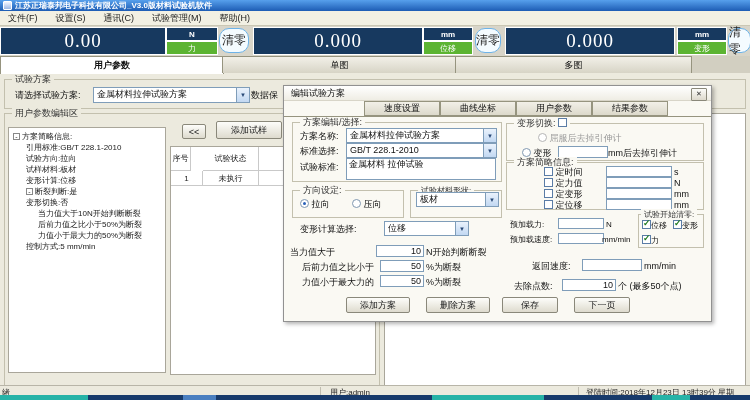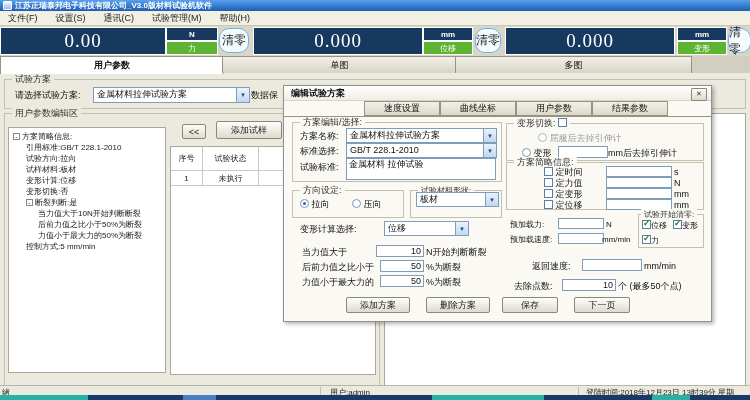--- a/index.html
+++ b/index.html
@@ -66,21 +66,21 @@
     font-size:7px;line-height:5px;text-align:center;margin-right:2px;color:#333;box-sizing:border-box}
   .exp::before{content:"-"}
   
   .tbl{position:absolute;left:170px;top:146px;width:204px;height:227px;background:#fff;border:1px solid #a9a69a}
   .tcell{position:absolute;border-right:1px solid #c9c9c9;border-bottom:1px solid #c9c9c9;
     font-size:8px;display:flex;align-items:center;justify-content:center;text-align:center;color:#222;box-sizing:border-box}
   
   .dialog{position:absolute;left:283px;top:85px;width:427px;height:235px;background:#faf9f3;
     border:1px solid #919191;box-shadow:2px 2px 4px rgba(0,0,0,.3);z-index:10}
   .dtitle{position:absolute;left:0;top:0;width:100%;height:15px;background:linear-gradient(#ffffff,#efede4);
-    border-bottom:1px solid #d8d5c8;font-size:9px;font-weight:bold;line-height:15px;padding-left:7px;box-sizing:border-box}
+    border-bottom:1px solid #d8d5c8;font-size:9px;font-weight:normal;line-height:15px;padding-left:7px;box-sizing:border-box}
   .dclose{position:absolute;right:4px;top:2px;width:14px;height:11px;background:linear-gradient(#fbfbf8,#ddd9cc);
     border:1px solid #8a887a;border-radius:1px;font-size:7px;line-height:9px;text-align:center;color:#333}
   .dtab{position:absolute;top:15px;height:15px;background:linear-gradient(#f2f0e8,#dcd9cb);
     border:1px solid #96947f;display:flex;align-items:center;justify-content:center;font-size:9px;box-sizing:border-box}
   .dtab.active{background:#fff;font-weight:bold;border-bottom:1px solid #fff;height:16px}
   .dtabline{position:absolute;left:0;top:30px;width:100%;height:1px;background:#96947f}
   
   .statusbar{position:absolute;left:0;top:385px;width:750px;height:10px;background:#eceade;
     border-top:1px solid #b8b5a8;font-size:8px;color:#222}
   .sbsep{position:absolute;top:1px;width:1px;height:8px;background:#c0bdb0}
@@ -141,33 +141,33 @@
 <div class="grp" style="left:4px;top:113px;width:376px;height:273px">
   <span class="glab">用户参数编辑区</span>
 </div>
 
 <div class="treebox">
   <div class="titem"><span class="exp"></span><span>方案简略信息:</span></div>
   <div class="titem ind1">引用标准:GB/T 228.1-2010</div>
   <div class="titem ind1">试验方向:拉向</div>
   <div class="titem ind1">试样材料:板材</div>
   <div class="titem ind1">变形计算:位移</div>
+  <div class="titem ind1"><span class="exp"></span><span>断裂判断:是</span></div>
   <div class="titem ind1">变形切换:否</div>
-  <div class="titem ind1"><span class="exp"></span><span>断裂判断:是</span></div>
   <div class="titem ind2">当力值大于10N开始判断断裂</div>
   <div class="titem ind2">后前力值之比小于50%为断裂</div>
   <div class="titem ind2">力值小于最大力的50%为断裂</div>
   <div class="titem ind1">控制方式:5 mm/min</div>
 </div>
 
 <div class="btn" style="left:182px;top:124px;width:22px;height:13px">&lt;&lt;</div>
 <div class="btn" style="left:216px;top:121px;width:64px;height:16px">添加试样</div>
 
 <div class="tbl">
-  <div class="tcell" style="left:0;top:0;width:32px;height:24px">序号</div>
+  <div class="tcell" style="left:0;top:0;width:20px;height:24px">序号</div>
   <div class="tcell" style="left:32px;top:0;width:56px;height:24px">试验状态</div>
   <div class="tcell" style="left:88px;top:0;width:115px;height:24px;flex-direction:column">
     <span>宽度</span>
     <span>(mm</span>
   </div>
   <div>
     <div class="tcell" style="left:0;top:24px;width:32px;height:15px">1</div>
     <div class="tcell" style="left:32px;top:24px;width:56px;height:15px">未执行</div>
     <div class="tcell" style="left:88px;top:24px;width:115px;height:15px"></div>
   </div>
@@ -214,21 +214,21 @@
     <span>板材</span>
     <span class="ar">▼</span>
   </span>
 
   <span class="lbl" style="left:16px;top:138px">变形计算选择:</span>
   <span class="dd" style="left:100px;top:135px;width:66px;height:13px">
     <span>位移</span>
     <span class="ar">▼</span>
   </span>
 
-  <span class="lbl" style="left:18px;top:161px">当力值大于</span>
+  <span class="lbl" style="left:6px;top:161px">当力值大于</span>
   <span class="tb num" style="left:92px;top:159px;width:42px;height:10px">10</span>
   <span class="lbl" style="left:142px;top:161px">N开始判断断裂</span>
   <span class="lbl" style="left:18px;top:176px">后前力值之比小于</span>
   <span class="tb num" style="left:96px;top:174px;width:38px;height:10px">50</span>
   <span class="lbl" style="left:142px;top:176px">%为断裂</span>
   <span class="lbl" style="left:18px;top:191px">力值小于最大力的</span>
   <span class="tb num" style="left:96px;top:189px;width:38px;height:10px">50</span>
   <span class="lbl" style="left:142px;top:191px">%为断裂</span>
 
   <div class="grp" style="left:222px;top:37px;width:198px;height:38px">

